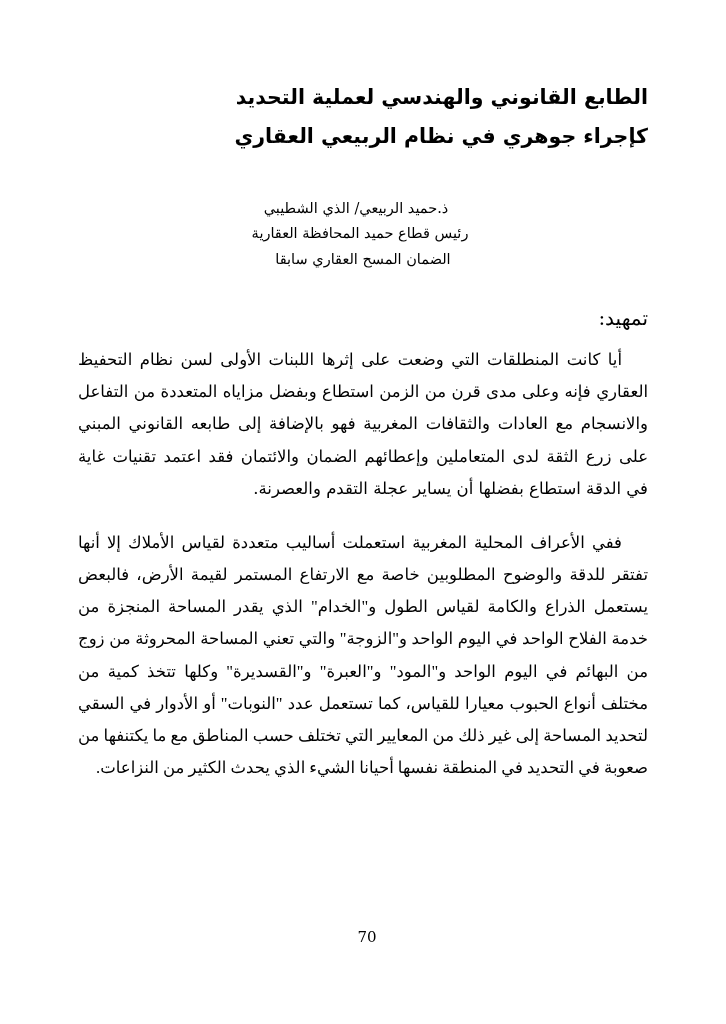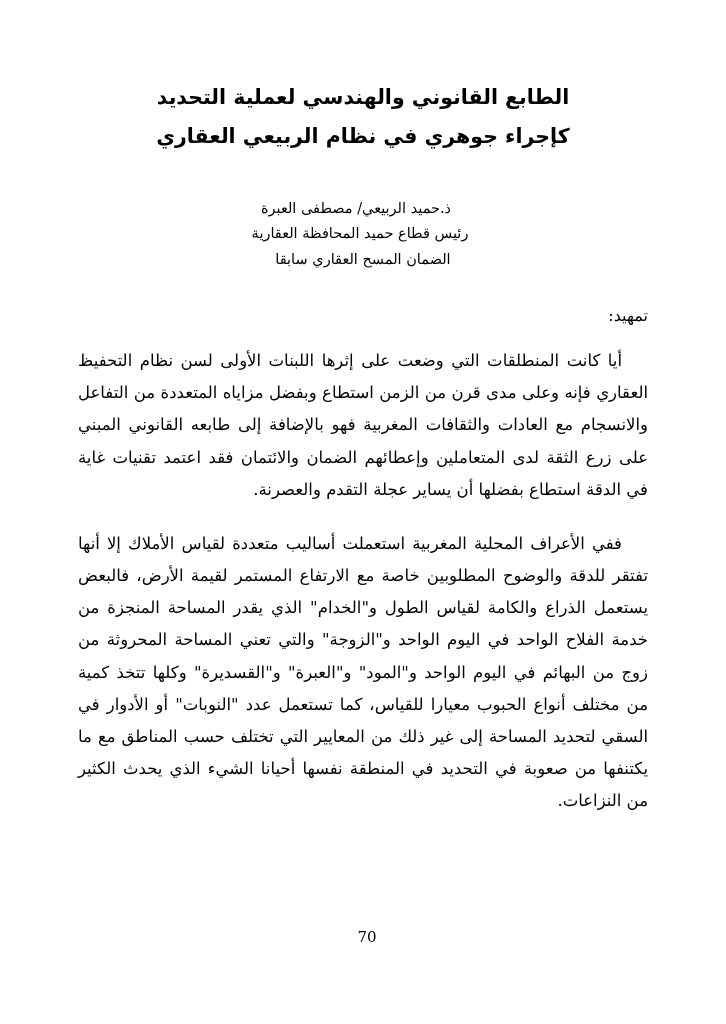--- a/index.html
+++ b/index.html
@@ -16,21 +16,20 @@
     overflow: hidden;
   }
   .page {
     width: 726px;
     height: 1024px;
     box-sizing: border-box;
     padding: 70px 78px 40px 78px;
     position: relative;
   }
   .title-block {
-    text-align: center;
     margin-top: 8px;
   }
   .title-line {
     font-family: "DejaVu Sans", "Liberation Sans", sans-serif;
     font-weight: bold;
     font-size: 20.5px;
     letter-spacing: 0px;
     line-height: 1.9;
     color: #000;
   }
@@ -43,36 +42,37 @@
   .author-line {
     display: block;
   }
   .author-line.a1 { padding-right: 14px; }
   .author-line.a2 { padding-right: 6px; }
   .author-line.a3 { padding-right: 0px; }
 
   .intro-label {
     margin-top: 34px;
     text-align: right;
-    font-size: 16px;
+    font-size: 20px;
     padding-right: 0px;
   }
   .para {
-    margin-top: 20px;
+    margin-top: 14px;
     font-size: 16.5px;
     line-height: 1.95;
     text-align: justify;
     text-justify: inter-word;
     text-align-last: right;
   }
   .para.first-indent {
     text-indent: 26px;
   }
   .para.p2 {
     margin-top: 22px;
+    font-family: Liberation Serif, serif;
   }
   .page-number {
     position: absolute;
     bottom: 78px;
     left: 0;
     right: 0;
     text-align: center;
     font-size: 15px;
     font-family: "DejaVu Serif", "Liberation Serif", serif;
     margin-left: 8px;
@@ -82,21 +82,21 @@
 <body>
 
 <div class="page">
 
   <div class="title-block">
     <div class="title-line">الطابع القانوني والهندسي لعملية التحديد</div>
     <div class="title-line">كإجراء جوهري في نظام الربيعي العقاري</div>
   </div>
 
   <div class="author-block">
-    <span class="author-line a1">ذ.حميد الربيعي/ مصطفى العبرة</span>
+    <span class="author-line a1">ذ.حميد الربيعي/ الذي الشطيبي</span>
     <span class="author-line a2">رئيس قطاع حميد المحافظة العقارية</span>
     <span class="author-line a3">الضمان المسح العقاري سابقا</span>
   </div>
 
   <div class="intro-label">تمهيد:</div>
 
   <div class="para first-indent p1">أيا كانت المنطلقات التي وضعت على إثرها اللبنات الأولى لسن نظام التحفيظ العقاري فإنه وعلى مدى قرن من الزمن استطاع وبفضل مزاياه المتعددة من التفاعل والانسجام مع العادات والثقافات المغربية فهو بالإضافة إلى طابعه القانوني المبني على زرع الثقة لدى المتعاملين وإعطائهم الضمان والائتمان فقد اعتمد تقنيات غاية في الدقة استطاع بفضلها أن يساير عجلة التقدم والعصرنة.</div>
 
   <div class="para first-indent p2">ففي الأعراف المحلية المغربية استعملت أساليب متعددة لقياس الأملاك إلا أنها تفتقر للدقة والوضوح المطلوبين خاصة مع الارتفاع المستمر لقيمة الأرض، فالبعض يستعمل الذراع والكامة لقياس الطول و"الخدام" الذي يقدر المساحة المنجزة من خدمة الفلاح الواحد في اليوم الواحد و"الزوجة" والتي تعني المساحة المحروثة من زوج من البهائم في اليوم الواحد و"المود" و"العبرة" و"القسديرة" وكلها تتخذ كمية من مختلف أنواع الحبوب معيارا للقياس، كما تستعمل عدد "النوبات" أو الأدوار في السقي لتحديد المساحة إلى غير ذلك من المعايير التي تختلف حسب المناطق مع ما يكتنفها من صعوبة في التحديد في المنطقة نفسها أحيانا الشيء الذي يحدث الكثير من النزاعات.</div>
 

